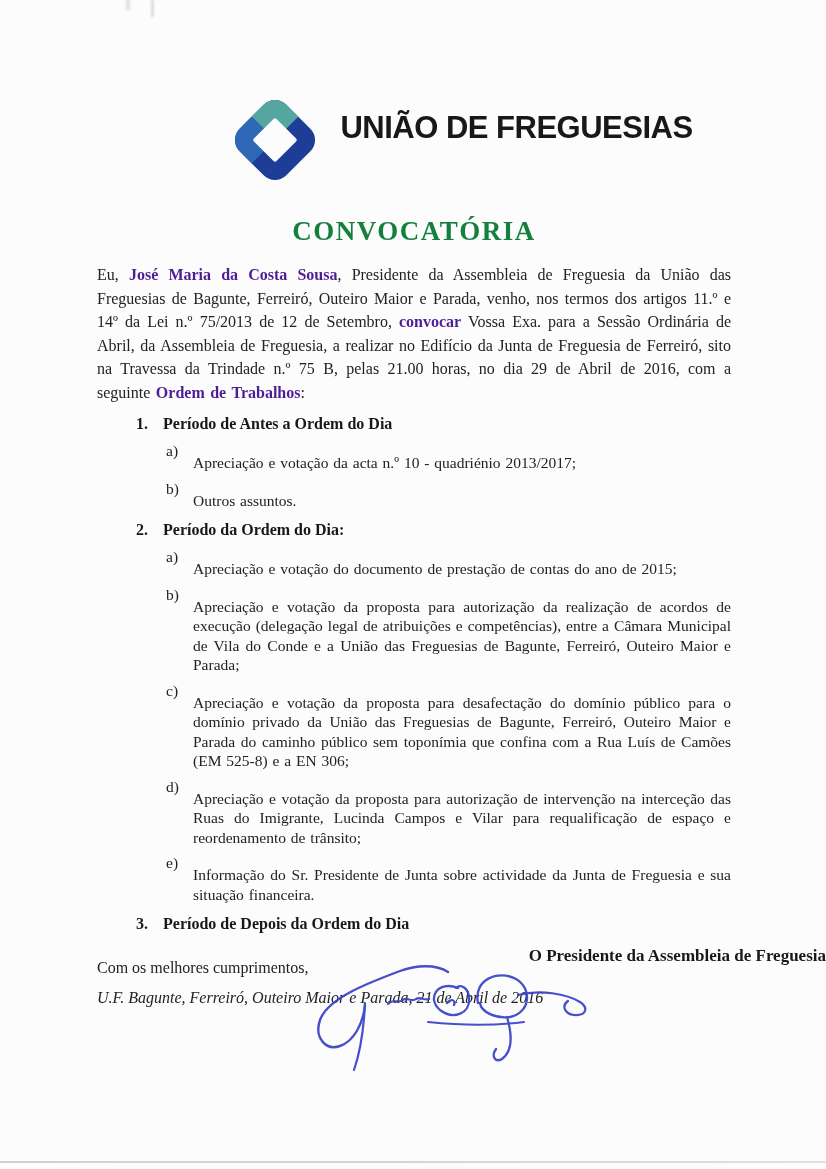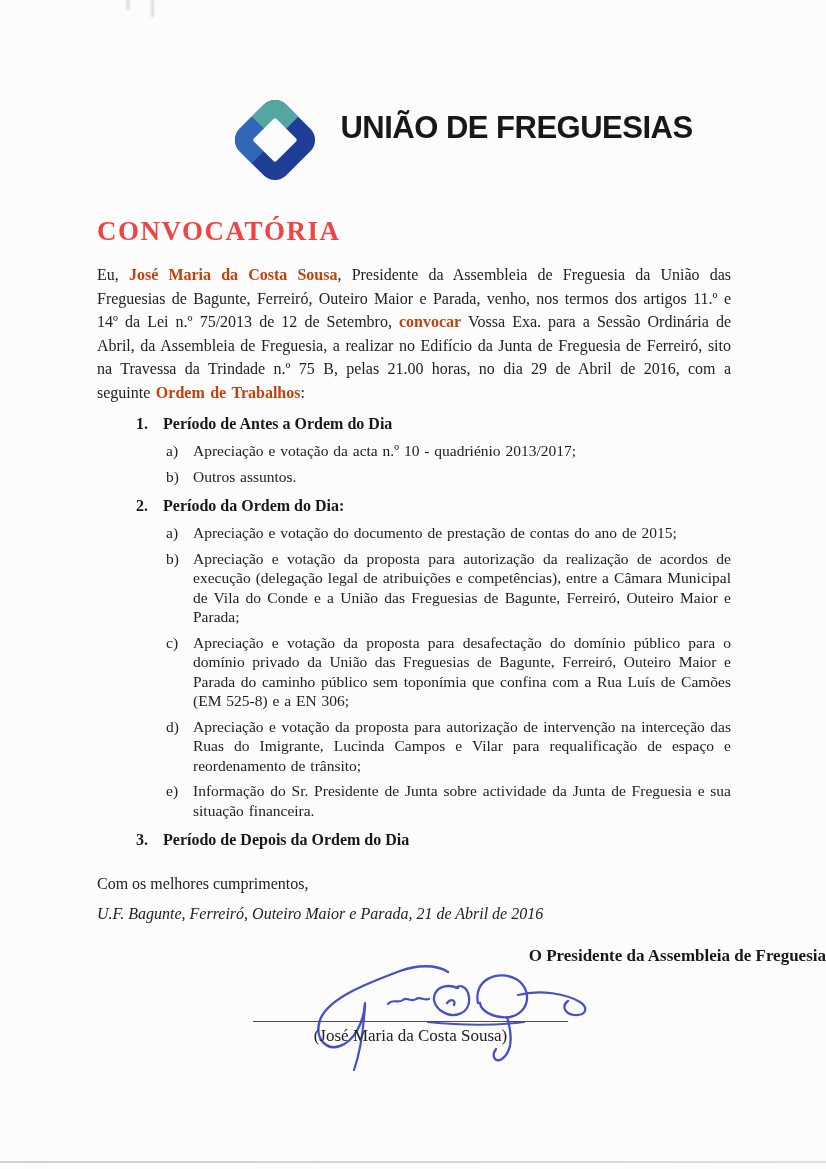--- a/index.html
+++ b/index.html
@@ -33,42 +33,42 @@
     font-size:31px; letter-spacing:-0.5px; color:#17181a; line-height:1.05;
     white-space:nowrap;
   }
   .logo-subtitle {
     font-family:"Liberation Sans", sans-serif; font-weight:bold;
     font-size:15px; letter-spacing:1.1px; color:#3d3e40; margin-top:4px;
     white-space:nowrap;
   }
 
   .doc-title {
-    margin:26px 0 0; text-align:left;
-    font-size:27px; font-weight:bold; letter-spacing:1.5px; color:#ef4444;
+    margin:26px 0 0; text-align:center;
+    font-size:27px; font-weight:bold; letter-spacing:1.5px; color:#15803d;
   }
 
   .intro {
     margin:16px 0 0; font-size:16px; line-height:23.5px;
     text-align:justify; word-spacing:1.5px;
   }
-  .intro b { color:#c2410c; }
+  .intro b { color:#4c1d95; }
 
   .agenda { margin-top:2px; }
   .agenda-head {
     display:flex; font-weight:bold; font-size:16px; line-height:23px;
     margin:8px 0 0 39px; color:#17181c;
   }
   .agenda-head .num { width:27px; flex-shrink:0; }
   .sub {
     display:flex; font-size:15.5px; line-height:19.5px;
     margin:6px 0 0 69px;
   }
   .sub .letter { width:27px; flex-shrink:0; }
-  .sub .sub-text { flex:1; text-align:justify; word-spacing:1px; }
+  .sub .sub-text { flex:1; text-align:justify; word-spacing:1px;margin-top:12px; }
 
   .salutation { margin:24px 0 0; font-size:16px; }
   .place-date { margin:12px 0 12px; font-size:16px;font-style:italic; }
 
   
   .sig-title {
     position:absolute; left:0; right:0; top:946px; text-align:right;
     font-weight:bold; font-size:17px; color:#17181c;
   }
   .sig-ink { position:absolute; left:310px; top:958px; width:290px; height:118px; }
@@ -176,17 +176,14 @@
   <svg class="sig-ink" viewBox="0 0 290 118" fill="none" stroke-linecap="round" stroke-linejoin="round" opacity="0.92">
     <path d="M138,14 C126,6 106,7 90,13 C58,25 18,40 10,62 C4,80 16,93 30,88 C44,83 53,66 55,47" stroke-width="2.4" stroke="#3742c6"></path>
     <path d="M55,45 C54,66 51,92 44,112" stroke-width="2.2" stroke="#3742c6"></path>
     <path d="M78,46 C83,40 88,46 93,42 C97,38 101,45 106,41 C110,38 114,43 119,41" stroke-width="2.2" stroke="#3742c6"></path>
     <path d="M148,30 C128,22 116,40 130,52 C143,62 161,56 159,39 C158,29 150,26 146,30 M137,45 C141,40 146,42 144,47" stroke-width="2.3" stroke="#3742c6"></path>
     <path d="M168,45 C163,22 188,11 206,21 C223,31 220,55 200,59 C186,61 171,54 170,45 M197,59 C202,76 203,93 192,101 C185,105 181,98 186,91" stroke-width="2.3" stroke="#3742c6"></path>
     <path d="M208,37 C230,31 257,36 270,44 C279,50 276,58 264,57 C255,56 251,48 258,43" stroke-width="2.2" stroke="#3742c6"></path>
     <path d="M118,64 C158,68 190,67 214,64" stroke-width="2" stroke="#3742c6"></path>
   </svg>
 
-  <div class="sig-line-wrap">
-    <div class="sig-name">(José Maria da Costa Sousa)</div>
-  </div>
 
 </div>
 
 </body></html>

